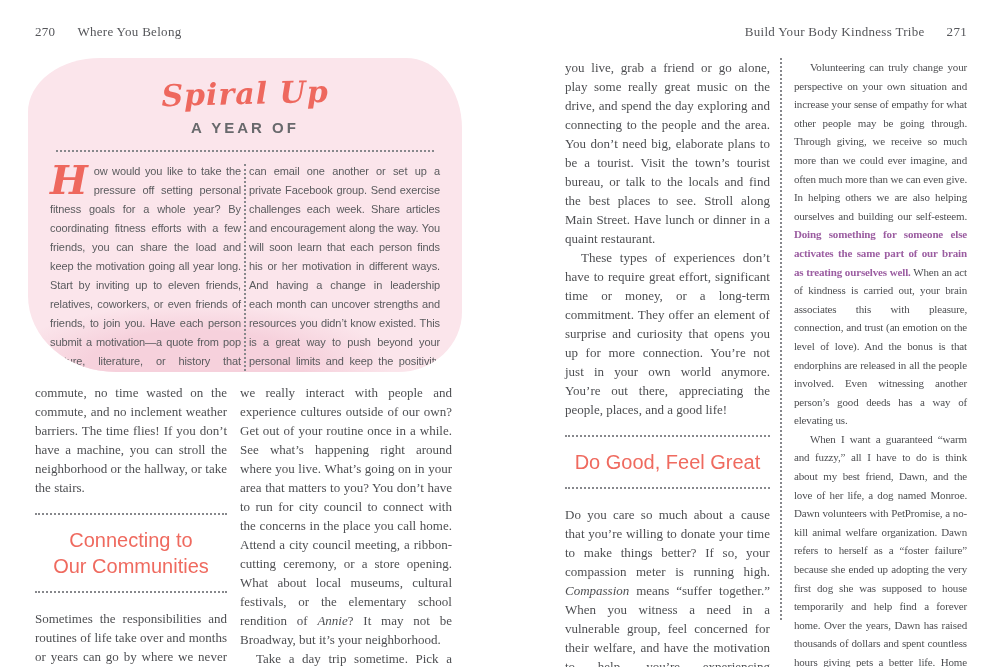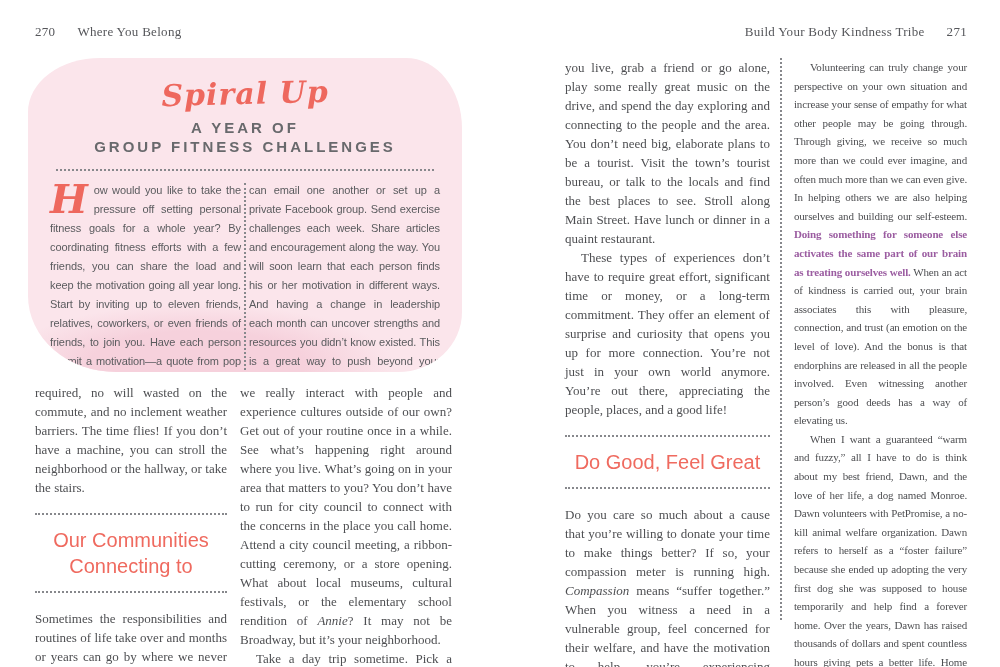--- a/index.html
+++ b/index.html
@@ -68,38 +68,37 @@
   </div>
   <div class="running-head head-right">
     <span>Build Your Body Kindness Tribe</span><span class="pgnum">271</span>
   </div>
 
   <div class="blob">
     <div class="blob-inner">
       <div class="script-kicker">Spiral Up</div>
       <div class="blob-title">
         <span>A YEAR OF</span>
-        <span>GROUP FITNESS CHALLENGES</span>
       </div>
       <div class="dotted-rule"></div>
       <div class="blob-cols">
         <p class="blob-col"><span class="dropcap">H</span><span>ow would you like to take the pressure off setting personal fitness goals for a whole year? By coordinating fitness efforts with a few friends, you can share the load and keep the motivation going all year long. Start by inviting up to eleven friends, relatives, coworkers, or even friends of friends, to join you. Have each person submit a motivation—a quote from pop culture, literature, or history that captures their fitness goals and introduces them as the leader. You</span></p>
         <div class="blob-vdiv"></div>
         <p class="blob-col">can email one another or set up a private Facebook group. Send exercise challenges each week. Share articles and encouragement along the way. You will soon learn that each person finds his or her motivation in different ways. And having a change in leadership each month can uncover strengths and resources you didn’t know existed. This is a great way to push beyond your personal limits and keep the positivity flowing all year long.</p>
       </div>
     </div>
   </div>
 
   <div class="left-cols">
     <div class="col1 body-col">
-      <p>required, no will wasted on the commute, and no inclement weather barriers. The time flies! If you don’t have a machine, you can stroll the neighborhood or the hallway, or take the stairs.</p>
+      <p>commute, no time wasted on the commute, and no inclement weather barriers. The time flies! If you don’t have a machine, you can stroll the neighborhood or the hallway, or take the stairs.</p>
       <div class="dotted-rule rule-above"></div>
       <h3 class="section-heading">
+        <span>Connecting to</span>
         <span>Our Communities</span>
-        <span>Connecting to</span>
       </h3>
       <div class="dotted-rule rule-below"></div>
       <p>Sometimes the responsibilities and routines of life take over and months or years can go by where we never venture beyond our own metaphorical front yards. And even if we do, how often do</p>
     </div>
     <div class="col2 body-col">
       <p><span>we really interact with people and experience cultures outside of our own? Get out of your routine once in a while. See what’s happening right around where you live. What’s going on in your area that matters to you? You don’t have to run for city council to connect with the concerns in the place you call home. Attend a city council meeting, a ribbon-cutting ceremony, or a store opening. What about local museums, cultural festivals, or the elementary school rendition of </span><span class="ital">Annie</span><span>? It may not be Broadway, but it’s your neighborhood.</span></p>
       <p class="indent">Take a day trip sometime. Pick a alone an hour or so away from where</p>
     </div>
   </div>
 

